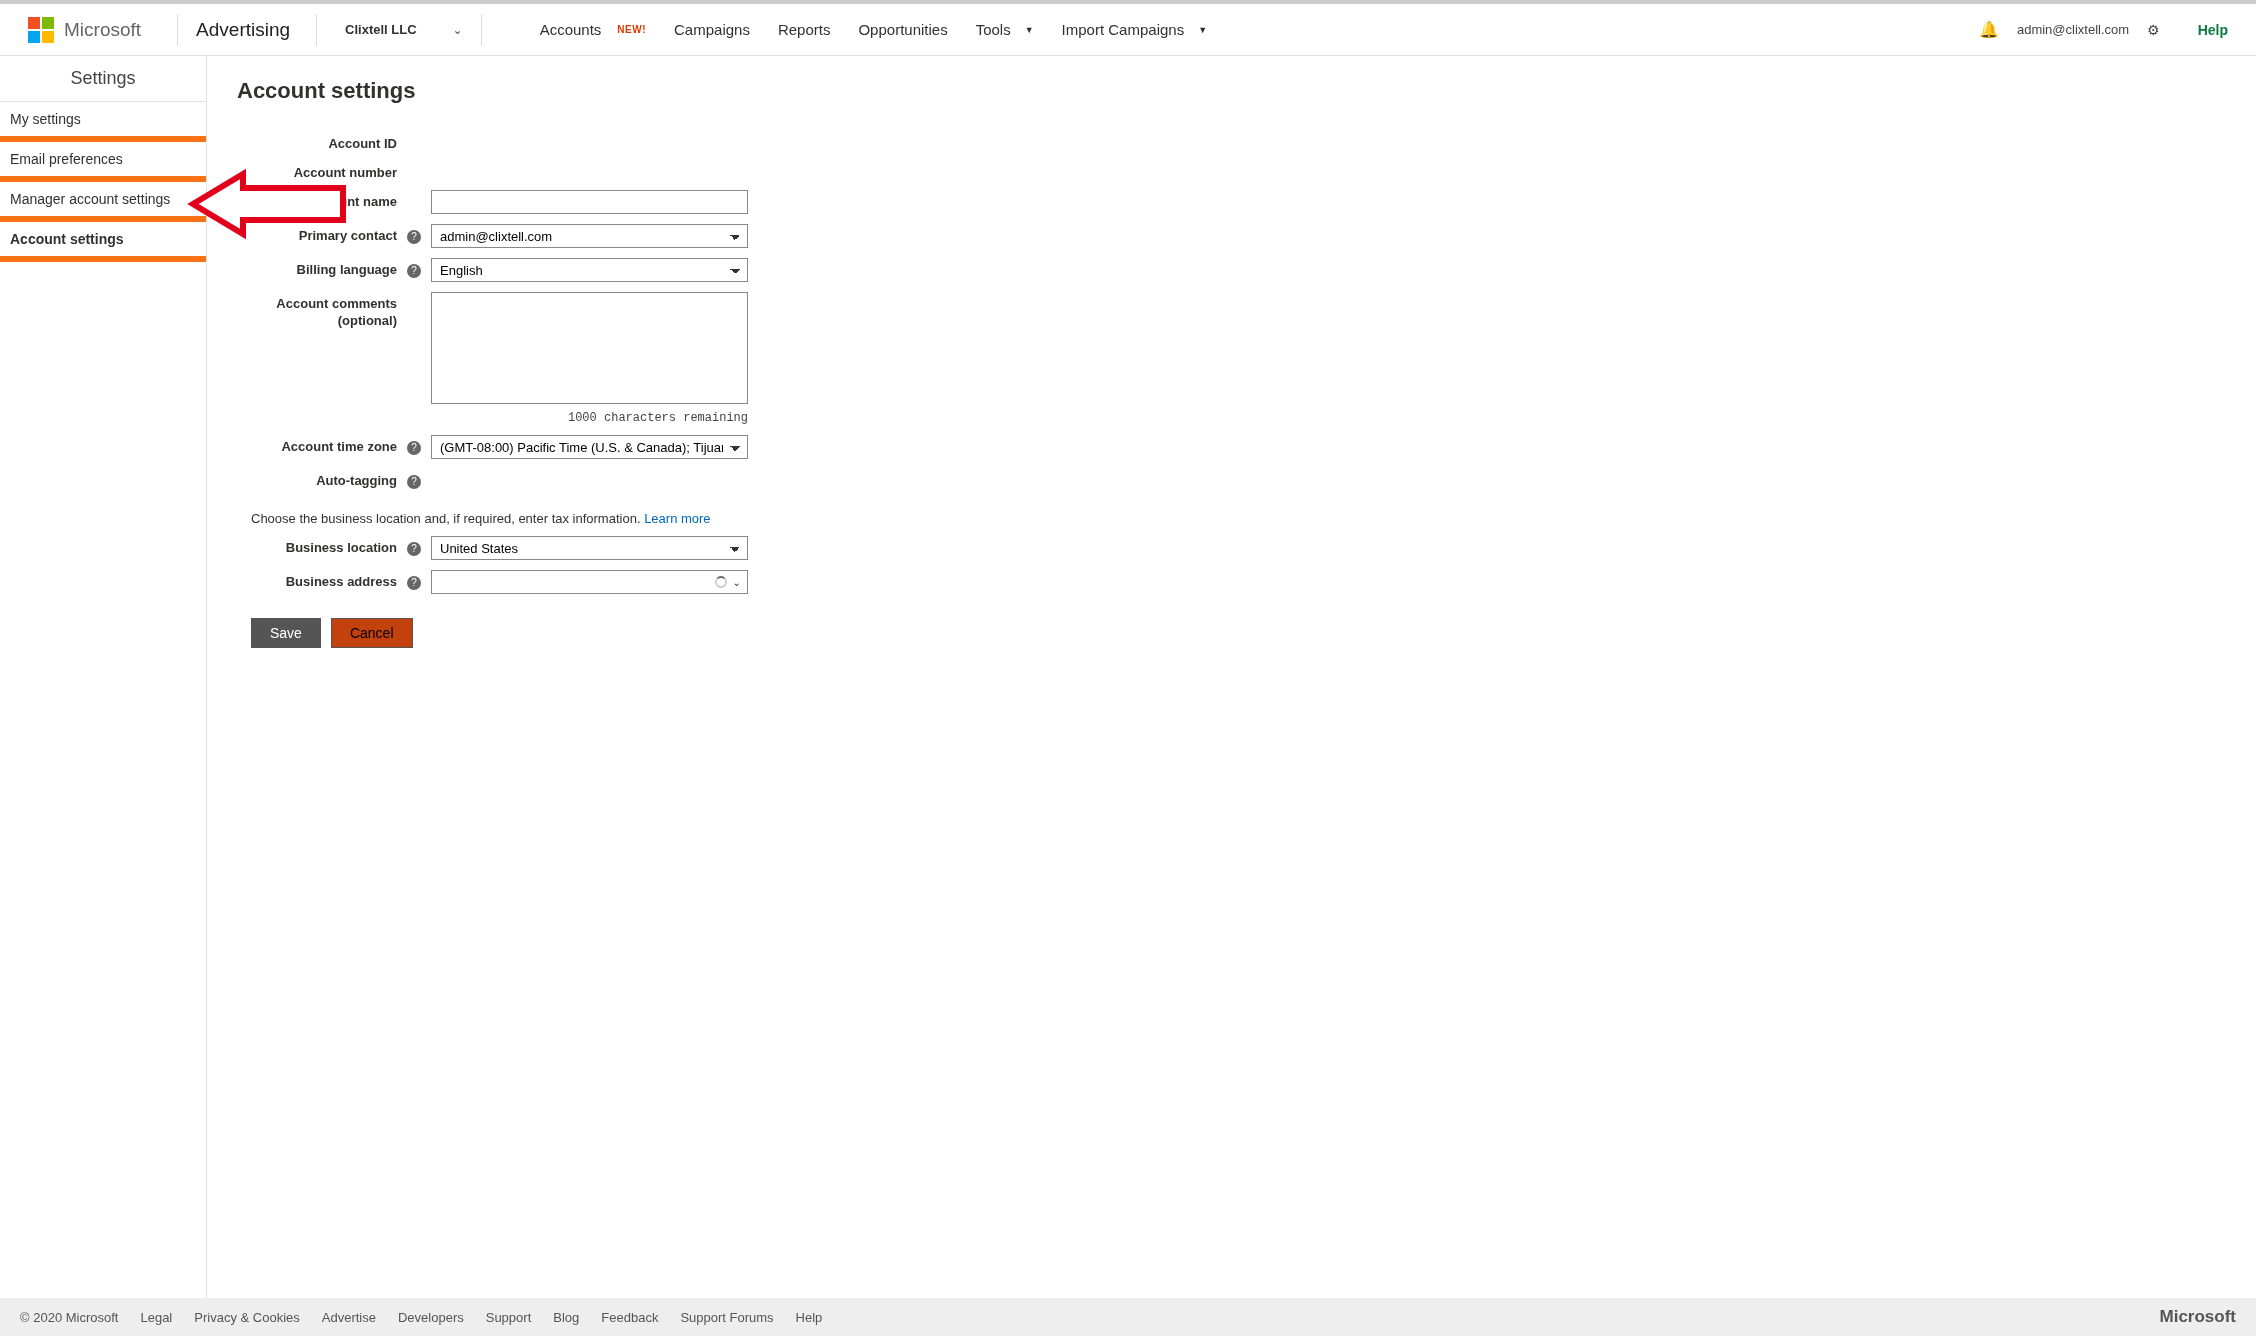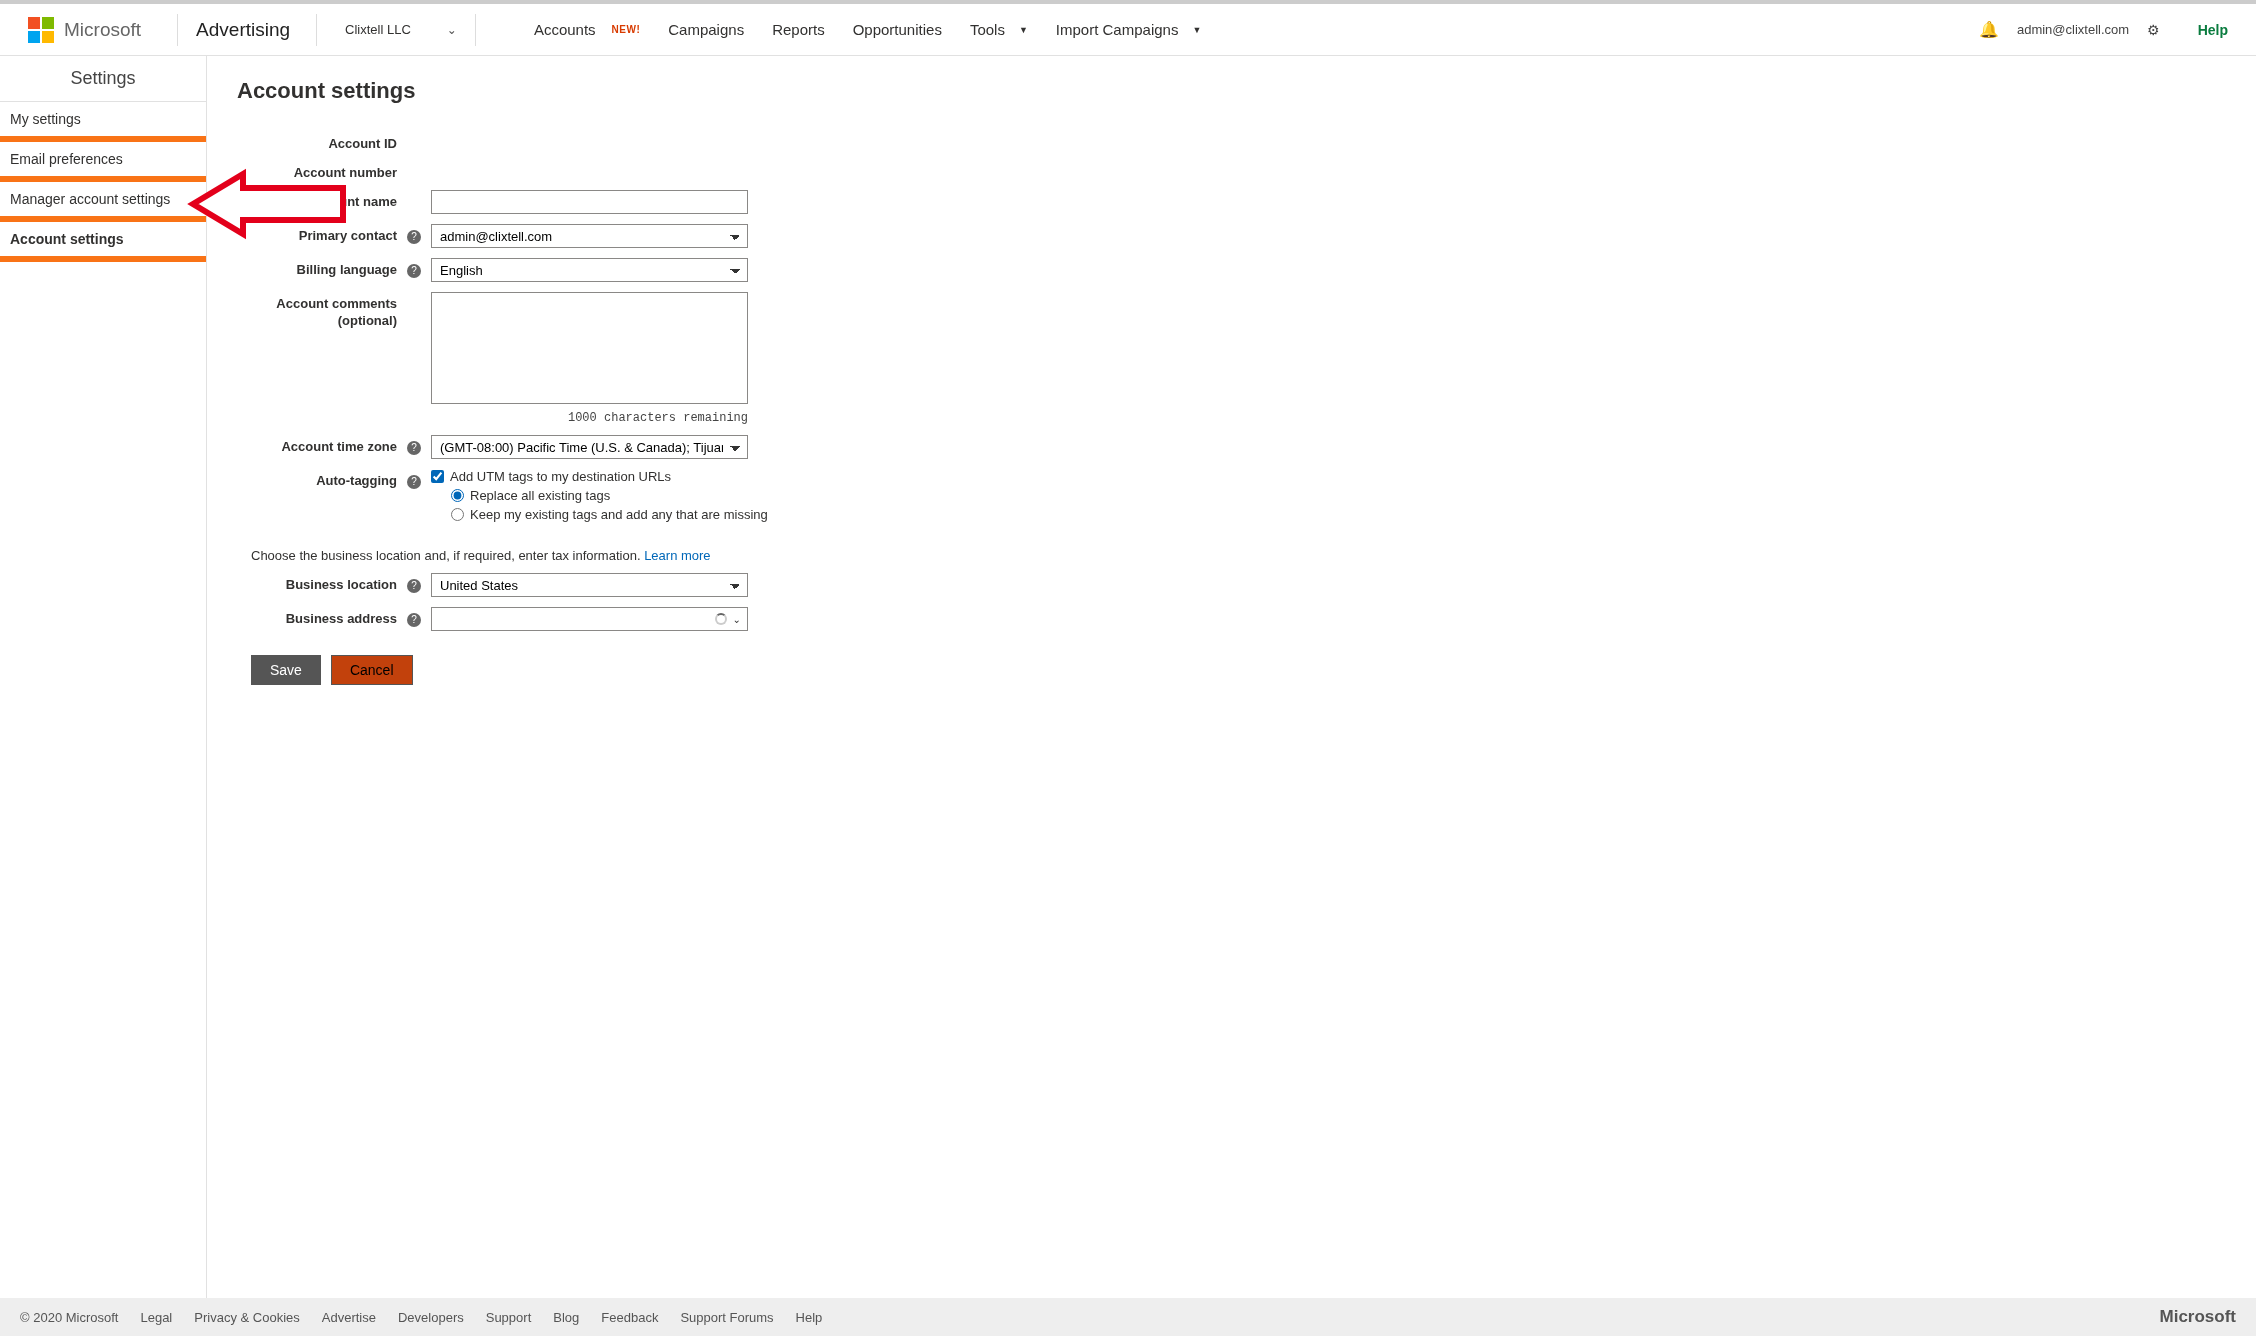--- a/index.html
+++ b/index.html
@@ -9,21 +9,21 @@
   .topbar { display: flex; align-items: center; height: 56px; border-top: 4px solid #ccc; border-bottom: 1px solid #e1e1e1; padding: 0 28px 0 28px; }
   .ms-logo { display: grid; grid-template-columns: 12px 12px; grid-template-rows: 12px 12px; gap: 2px; margin-right: 10px; }
   .ms-logo span:nth-child(1){background:#f25022;}
   .ms-logo span:nth-child(2){background:#7fba00;}
   .ms-logo span:nth-child(3){background:#00a4ef;}
   .ms-logo span:nth-child(4){background:#ffb900;}
   .ms-word { font-size: 19px; color:#666; font-weight:500; margin-right:18px;}
   .vbar { width:1px; background:#ddd; height:32px; margin:0 18px; }
   .advertising { font-size:19px; font-weight:500; color:#222; margin-right:8px;}
   .account-picker { display:flex; flex-direction:column; font-size:12px; margin-left:10px; margin-right:8px; }
-  .account-picker .name { font-weight:400; font-size:13px;}
+  .account-picker .name { font-weight:700; font-size:13px;}
   .chev { margin-left:28px; font-size:12px; color:#555; cursor:pointer;}
   .nav { display:flex; align-items:center; gap:28px; margin-left:40px; }
   .nav a { color:#323130; text-decoration:none; font-size:15px; display:flex; align-items:center; gap:12px; cursor:pointer;}
   .nav .badge { color:#d83b01; font-size:10px; font-weight:700; letter-spacing:.5px; margin-left:4px;}
   .nav .dd { font-size:9px; margin-left:2px;}
   .topbar-right { margin-left:auto; display:flex; align-items:center; gap:18px;}
   .bell { color:#0a7c3f; font-size:16px; cursor:pointer;}
   .user-email { font-size:13px; color:#444;}
   .gear { font-size:14px; color:#444; cursor:pointer;}
   .help { color:#0a7c3f; font-weight:600; font-size:14px; cursor:pointer; margin-left:20px;}
@@ -173,34 +173,20 @@
       </div>
     </div>
     <div class="form-row">
       <div class="lbl">Account time zone</div>
       <div class="helpico">?</div>
       <div class="ctrl"><select class="select"><option>(GMT-08:00) Pacific Time (U.S. &amp; Canada); Tijuana</option></select></div>
     </div>
     <div class="form-row">
       <div class="lbl">Auto-tagging</div>
       <div class="helpico">?</div>
-      <div class="ctrl">
-        <div class="chk-row">
-          <input type="checkbox" checked="" style="">
-          <span>Add UTM tags to my destination URLs</span>
-        </div>
-        <div class="radio-row">
-          <input type="radio" name="at" checked="" style="">
-          <span>Replace all existing tags</span>
-        </div>
-        <div class="radio-row">
-          <input type="radio" name="at" style="">
-          <span>Keep my existing tags and add any that are missing</span>
-        </div>
-      </div>
     </div>
 
     <div class="biz-note">
       <span>Choose the business location and, if required, enter tax information. </span><a>Learn more</a>
     </div>
 
     <div class="form-row">
       <div class="lbl">Business location</div>
       <div class="helpico">?</div>
       <div class="ctrl"><select class="select"><option>United States</option></select></div>

